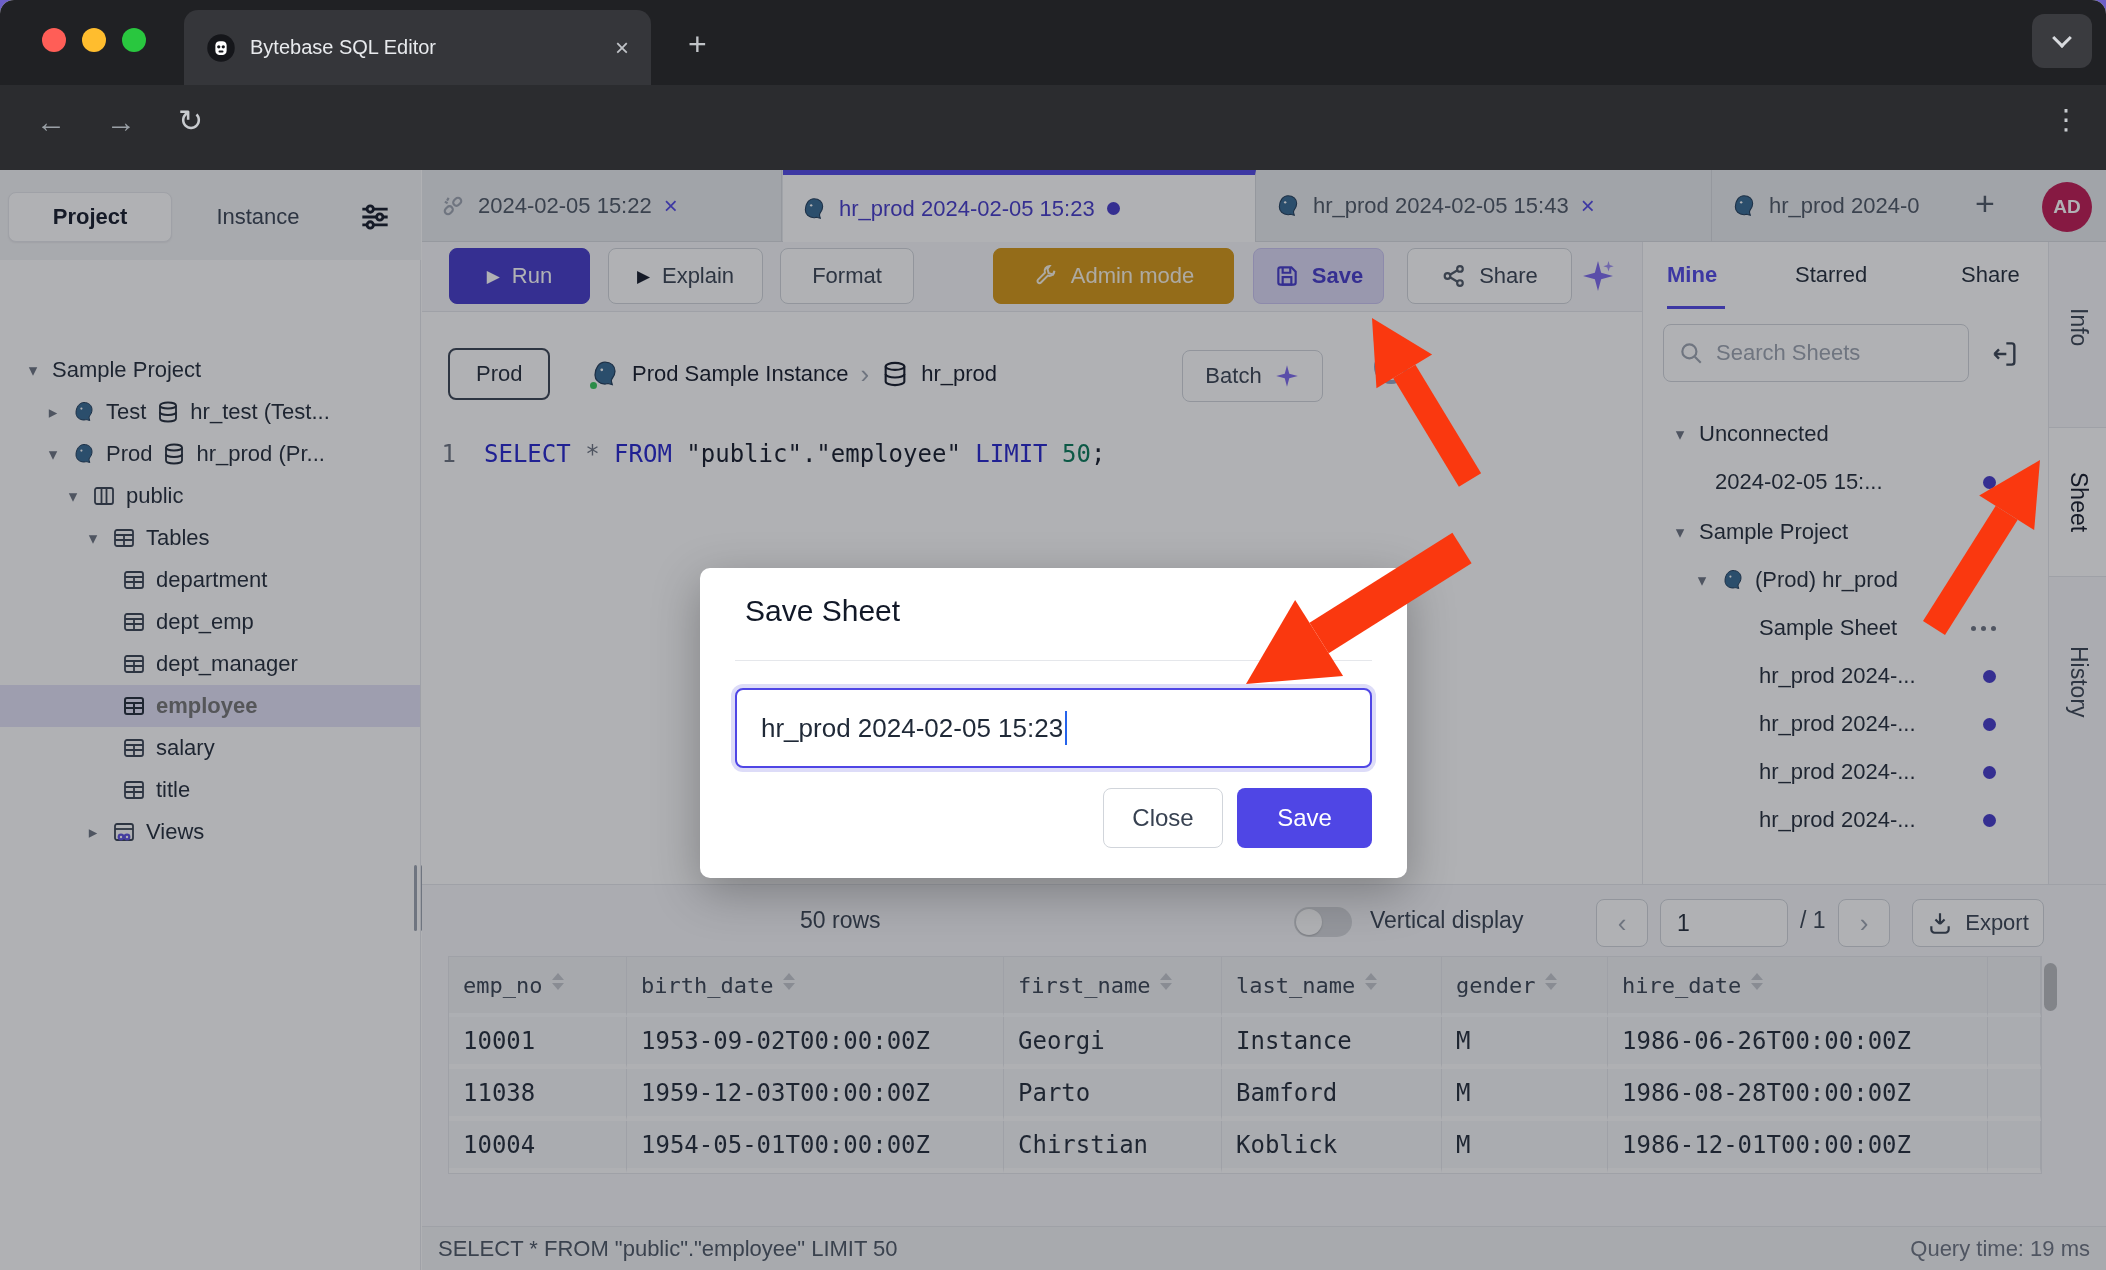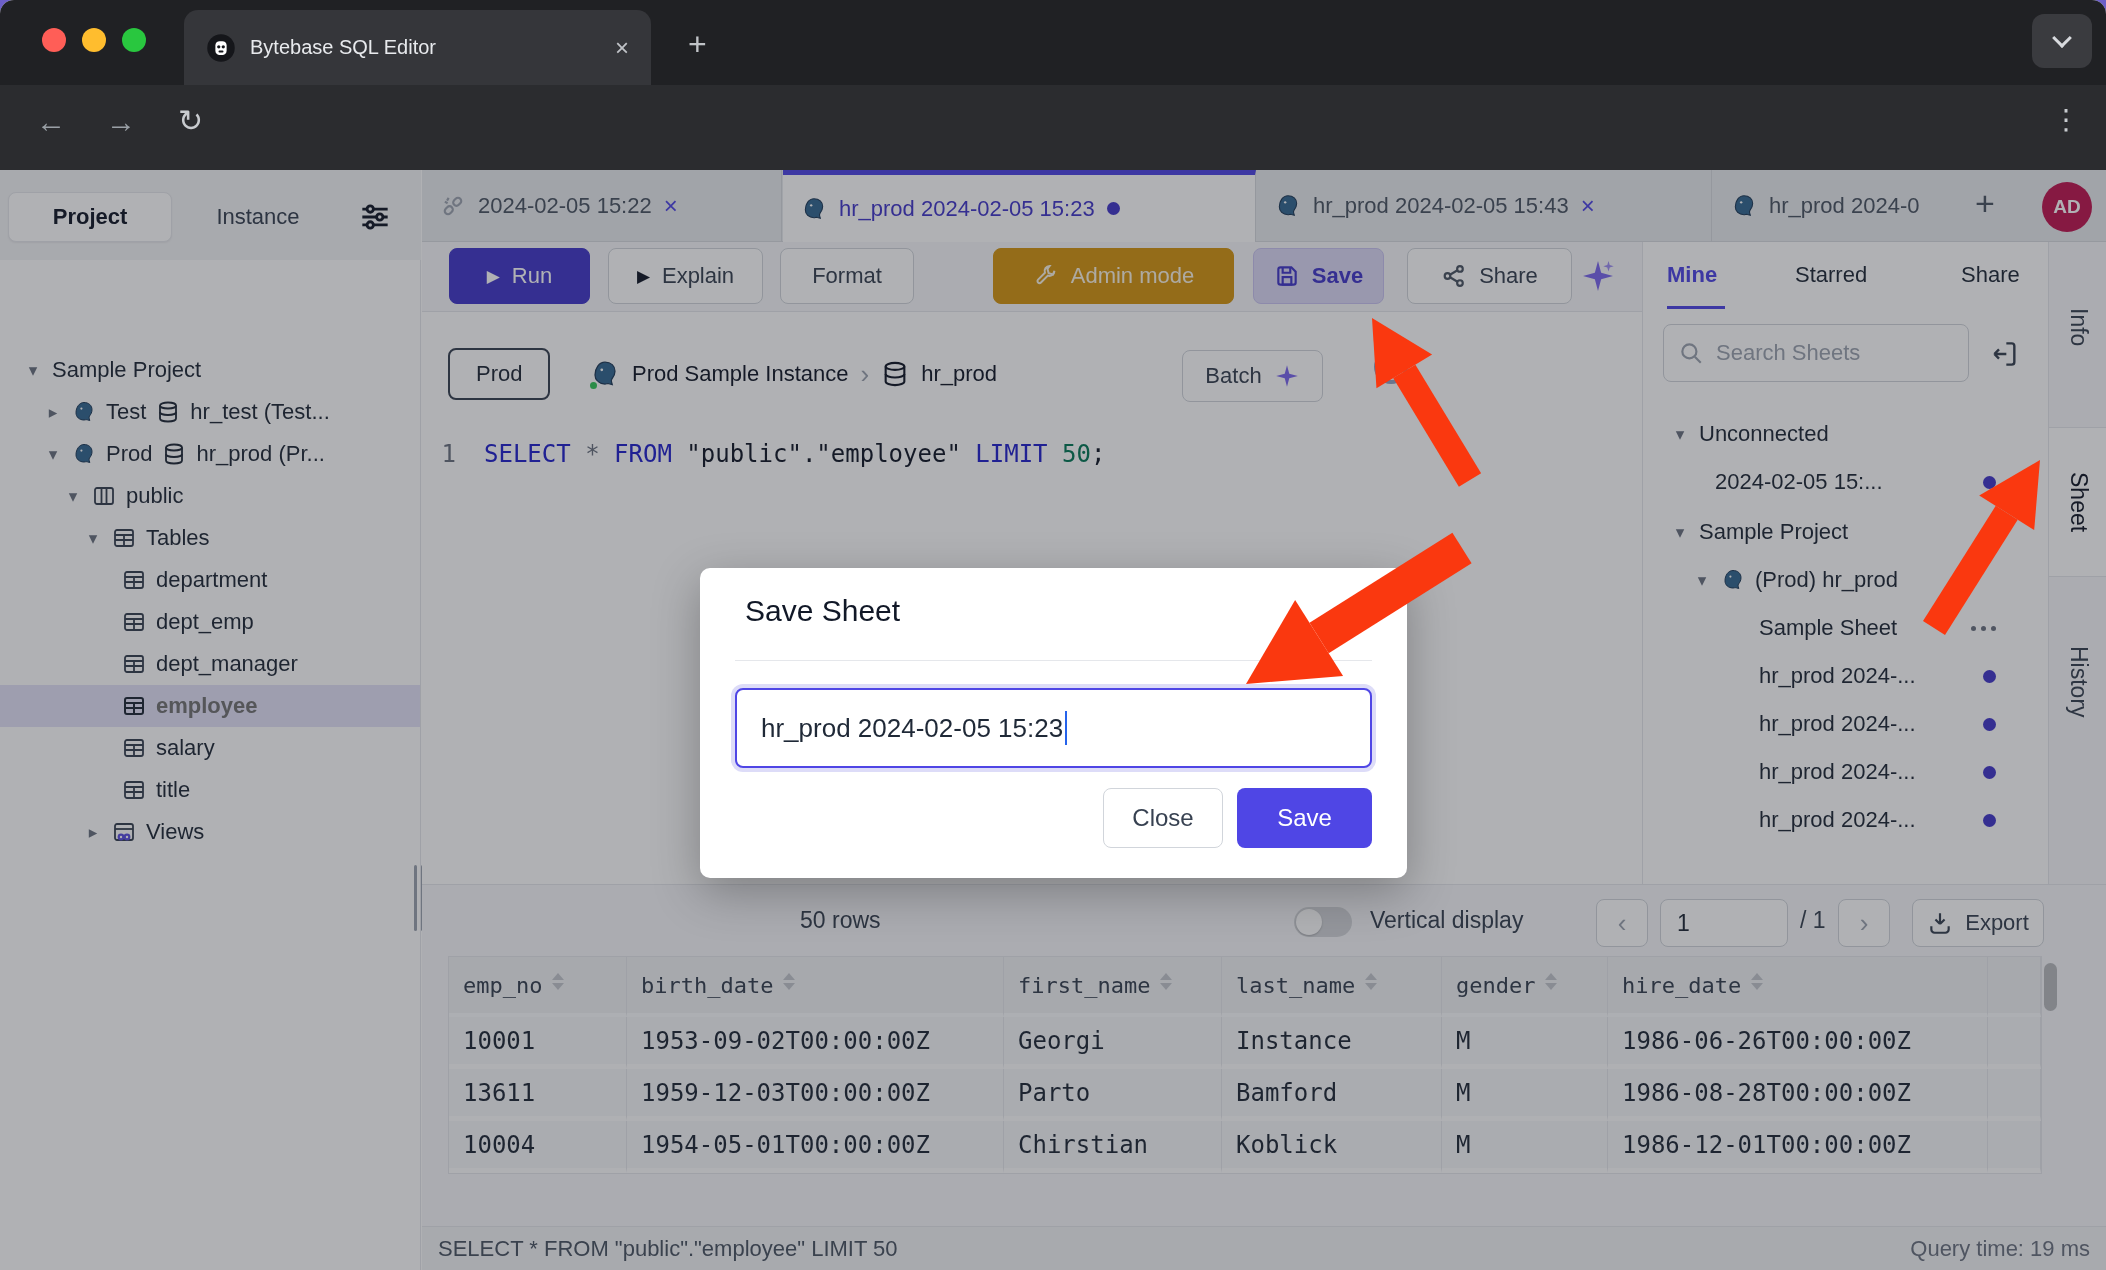--- a/index.html
+++ b/index.html
@@ -635,21 +635,21 @@
             <tr>
               <td>10001</td>
                   <td>1953-09-02T00:00:00Z</td>
                   <td>Georgi</td>
                   <td>Instance</td>
                   <td>M</td>
                   <td>1986-06-26T00:00:00Z</td>
                   <td></td>
             </tr>
             <tr>
-              <td>13611</td>
+              <td>11038</td>
                   <td>1959-12-03T00:00:00Z</td>
                   <td>Parto</td>
                   <td>Bamford</td>
                   <td>M</td>
                   <td>1986-08-28T00:00:00Z</td>
                   <td></td>
             </tr>
             <tr>
               <td>10004</td>
                   <td>1954-05-01T00:00:00Z</td>

